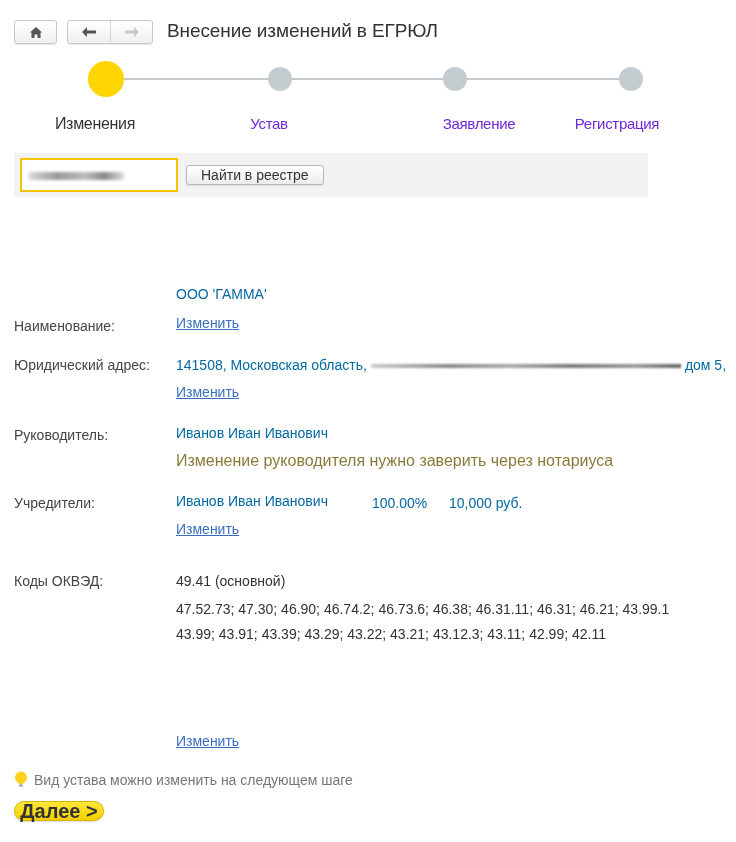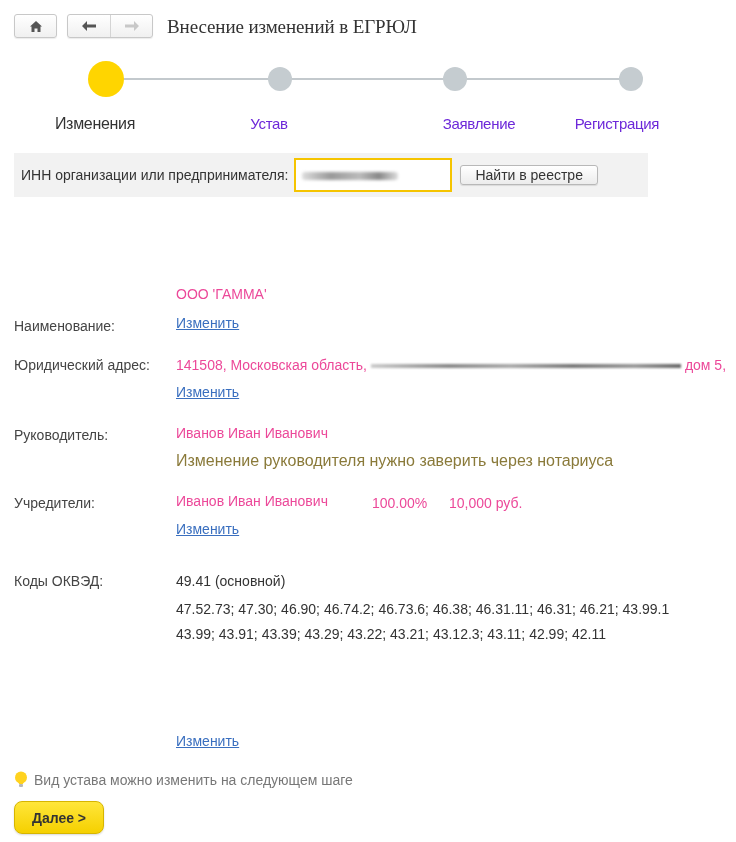--- a/index.html
+++ b/index.html
@@ -1,19 +1,19 @@
 <!DOCTYPE html>
 <html><head>
 <meta charset="utf-8">
 <style>
   * { box-sizing: border-box; margin: 0; padding: 0; }
   html, body { width: 736px; height: 842px; background: #ffffff; overflow: hidden; }
   body { font-family: "Liberation Sans", sans-serif; color: #333; position: relative; }
 
-  .topbar { position: absolute; left: 14px; top: 12px; height: 26px; display: flex; align-items: flex-end; font-family: Liberation Serif, serif; }
+  .topbar { position: absolute; left: 14px; top: 20px; height: 26px; display: flex; align-items: flex-start; }
   .nav-btn { height: 24px; border: 1px solid #c8c8c8; border-radius: 3px; background: linear-gradient(#ffffff, #f0f0f0); display: flex; align-items: center; justify-content: center; box-shadow: 0 1px 1px rgba(0,0,0,0.08); }
   .home-btn { width: 43px; }
   .nav-group { display: flex; margin-left: 10px; border: 1px solid #c8c8c8; border-radius: 3px; height: 24px; overflow: hidden; background: linear-gradient(#ffffff, #f0f0f0); box-shadow: 0 1px 1px rgba(0,0,0,0.08); }
   .nav-group .seg { width: 42px; height: 22px; display: flex; align-items: center; justify-content: center; }
   .nav-group .seg + .seg { border-left: 1px solid #d4d4d4; }
   .page-title { margin-left: 14px; font-size: 19px; color: #333; white-space: nowrap; letter-spacing: -0.1px; }
 
   .stepper { position: absolute; left: 0; top: 55px; width: 736px; height: 90px; }
   .step-line { position: absolute; top: 23px; height: 2px; background: #c3c9cd; }
   .step-dot { position: absolute; border-radius: 50%; }
@@ -22,29 +22,29 @@
   .step-label { position: absolute; top: 60px; font-size: 15px; color: #6d28d9; white-space: nowrap; transform: translateX(-50%); letter-spacing: -0.3px; }
   .step-label.active { color: #333; font-size: 16px; }
 
   .inn-panel { position: absolute; left: 14px; top: 153px; width: 634px; height: 44px; background: #f2f2f2; display: flex; align-items: center; }
   .inn-label { margin-left: 7px; font-size: 14px; color: #333; white-space: nowrap; }
   .inn-input { margin-left: 6px; width: 158px; height: 34px; border: 2px solid #f5c400; background: #fff; position: relative; }
   .inn-input .blur { position: absolute; left: 6px; top: 12px; width: 96px; height: 8px; background: linear-gradient(90deg, #ddd, #999 30%, #bbb 60%, #888 80%, #ddd); filter: blur(1.5px); border-radius: 3px; }
   .find-btn { margin-left: 8px; height: 20px; padding: 0 14px; border: 1px solid #b8b8b8; border-radius: 3px; background: linear-gradient(#ffffff, #ececec); font-size: 14px; color: #333; display: flex; align-items: center; box-shadow: 0 1px 1px rgba(0,0,0,0.1); white-space: nowrap; }
 
   .field-label { position: absolute; left: 14px; font-size: 14px; color: #444; white-space: nowrap; }
-  .field-value { position: absolute; left: 176px; font-size: 14px; color: #ec4899; white-space: nowrap; }
+  .field-value { position: absolute; left: 176px; font-size: 14px; color: #0369a1; white-space: nowrap; }
   .link { position: absolute; left: 176px; font-size: 14px; color: #3a6fbf; text-decoration: underline; white-space: nowrap; cursor: pointer; }
   .warn { position: absolute; left: 176px; font-size: 16px; color: #8a7a3a; white-space: nowrap; }
   .addr-blur { display: inline-block; vertical-align: middle; width: 310px; height: 4px; margin: 0 4px; background: linear-gradient(90deg, #ccc, #888 25%, #aaa 45%, #777 65%, #999 85%, #666); filter: blur(1px); }
   .okved { position: absolute; left: 176px; font-size: 14px; color: #333; white-space: nowrap; }
 
   .hint { position: absolute; left: 14px; top: 771px; display: flex; align-items: center; font-size: 14px; color: #777; white-space: nowrap; text-align: right; }
   .bulb { width: 14px; height: 18px; margin-right: 6px; }
-  .next-btn { position: absolute; left: 14px; top: 801px; width: 90px; height: 33px; background: linear-gradient(#ffe63a, #f5d000); border: 1px solid #d6b500; border-radius: 8px; font-size: 14px; font-weight: bold; color: #333; display: flex; align-items: center; justify-content: center; box-shadow: 0 1px 2px rgba(0,0,0,0.15); }
+  .next-btn { position: absolute; left: 14px; top: 801px; width: 90px; height: 20px; background: linear-gradient(#ffe63a, #f5d000); border: 1px solid #d6b500; border-radius: 14px; font-size: 20px; font-weight: bold; color: #333; display: flex; align-items: center; justify-content: center; box-shadow: 0 1px 2px rgba(0,0,0,0.15); }
 </style>
 </head>
 <body>
 
 <div class="topbar">
   <div class="nav-btn home-btn">
     <svg width="12" height="11" viewBox="0 0 12 11">
         <path d="M6 0 L12 5.5 L10.5 5.5 L10.5 11 L7.5 11 L7.5 7.5 L4.5 7.5 L4.5 11 L1.5 11 L1.5 5.5 L0 5.5 Z" fill="#555"></path>
       </svg>
   </div>
@@ -69,21 +69,20 @@
   <div class="step-dot inactive" style="left:268px;"></div>
   <div class="step-dot inactive" style="left:443px;"></div>
   <div class="step-dot inactive" style="left:619px;"></div>
   <div class="step-label active" style="left:95px;">Изменения</div>
   <div class="step-label" style="left:269px;">Устав</div>
   <div class="step-label" style="left:443px;margin-left:36px;">Заявление</div>
   <div class="step-label" style="left:617px;">Регистрация</div>
 </div>
 
 <div class="inn-panel">
-  <span class="inn-label">ИНН организации или предпринимателя:</span>
   <div class="inn-input">
     <div class="blur"></div>
   </div>
   <div class="find-btn">Найти в реестре</div>
 </div>
 
 <div class="field-label" style="top:288px;margin-top:30px;">Наименование:</div>
 <div class="field-value" style="top:286px;">ООО  'ГАММА'</div>
 <div class="link" style="top:315px;">Изменить</div>
 

